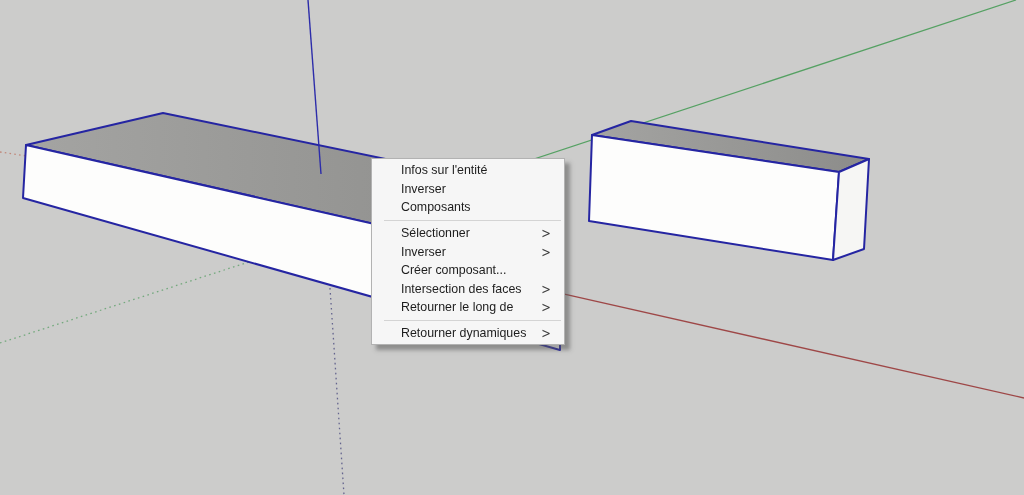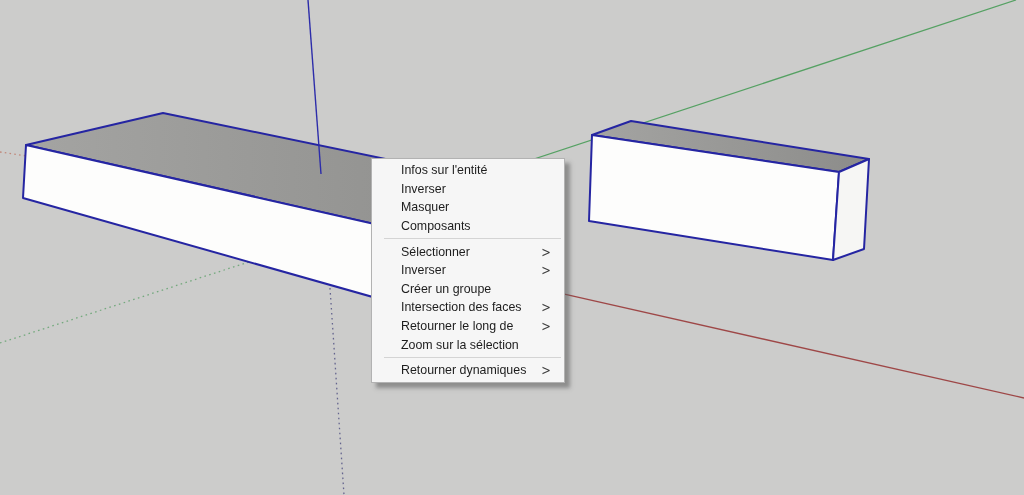--- a/index.html
+++ b/index.html
@@ -50,47 +50,41 @@
       <line x1="308" y1="0" x2="321" y2="174" stroke="#2c2caa" stroke-width="1.4"></line>
     </svg>
   <div class="context-menu" id="ctxmenu">
       <div class="mi">
         <span class="lbl">Infos sur l'entité</span>
       </div>
       <div class="mi">
         <span class="lbl">Inverser</span>
       </div>
       <div class="mi">
-        <span class="lbl">Masquer</span>
-      </div>
-      <div class="mi">
         <span class="lbl">Composants</span>
       </div>
       <div class="sep"></div>
       <div class="mi">
         <span class="lbl">Sélectionner</span>
         <span class="chev">&gt;</span>
       </div>
       <div class="mi">
         <span class="lbl">Inverser</span>
         <span class="chev">&gt;</span>
       </div>
       <div class="mi">
-        <span class="lbl">Créer un groupe</span>
+        <span class="lbl">Créer composant...</span>
       </div>
       <div class="mi">
         <span class="lbl">Intersection des faces</span>
         <span class="chev">&gt;</span>
       </div>
       <div class="mi">
         <span class="lbl">Retourner le long de</span>
         <span class="chev">&gt;</span>
-      </div>
-      <div class="mi">
-        <span class="lbl">Zoom sur la sélection</span>
       </div>
       <div class="sep"></div>
       <div class="mi">
         <span class="lbl">Retourner dynamiques</span>
         <span class="chev">&gt;</span>
       </div>
     </div>
 </div>
 
 </body></html>

